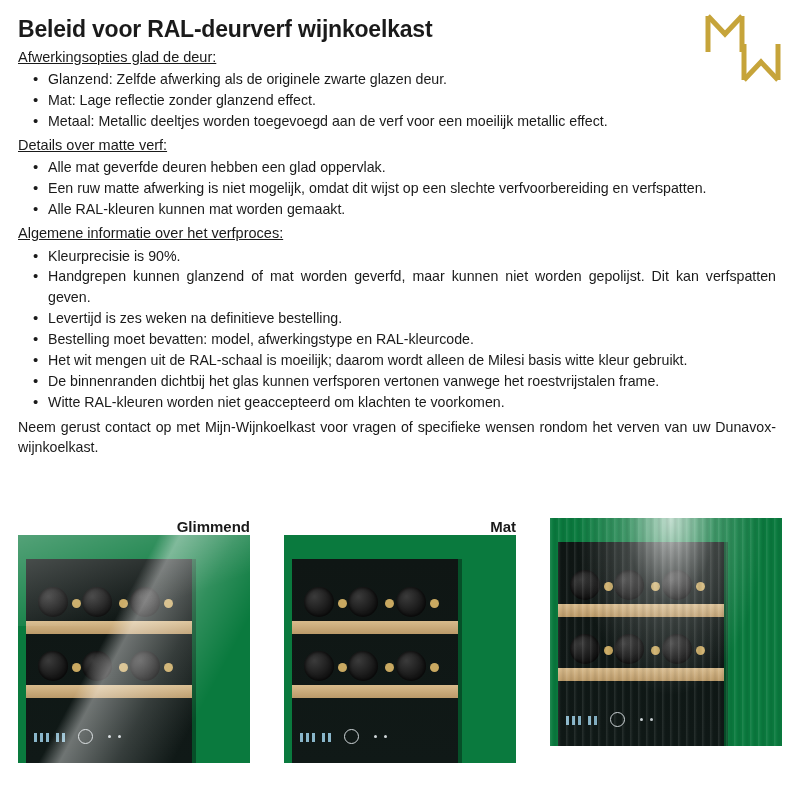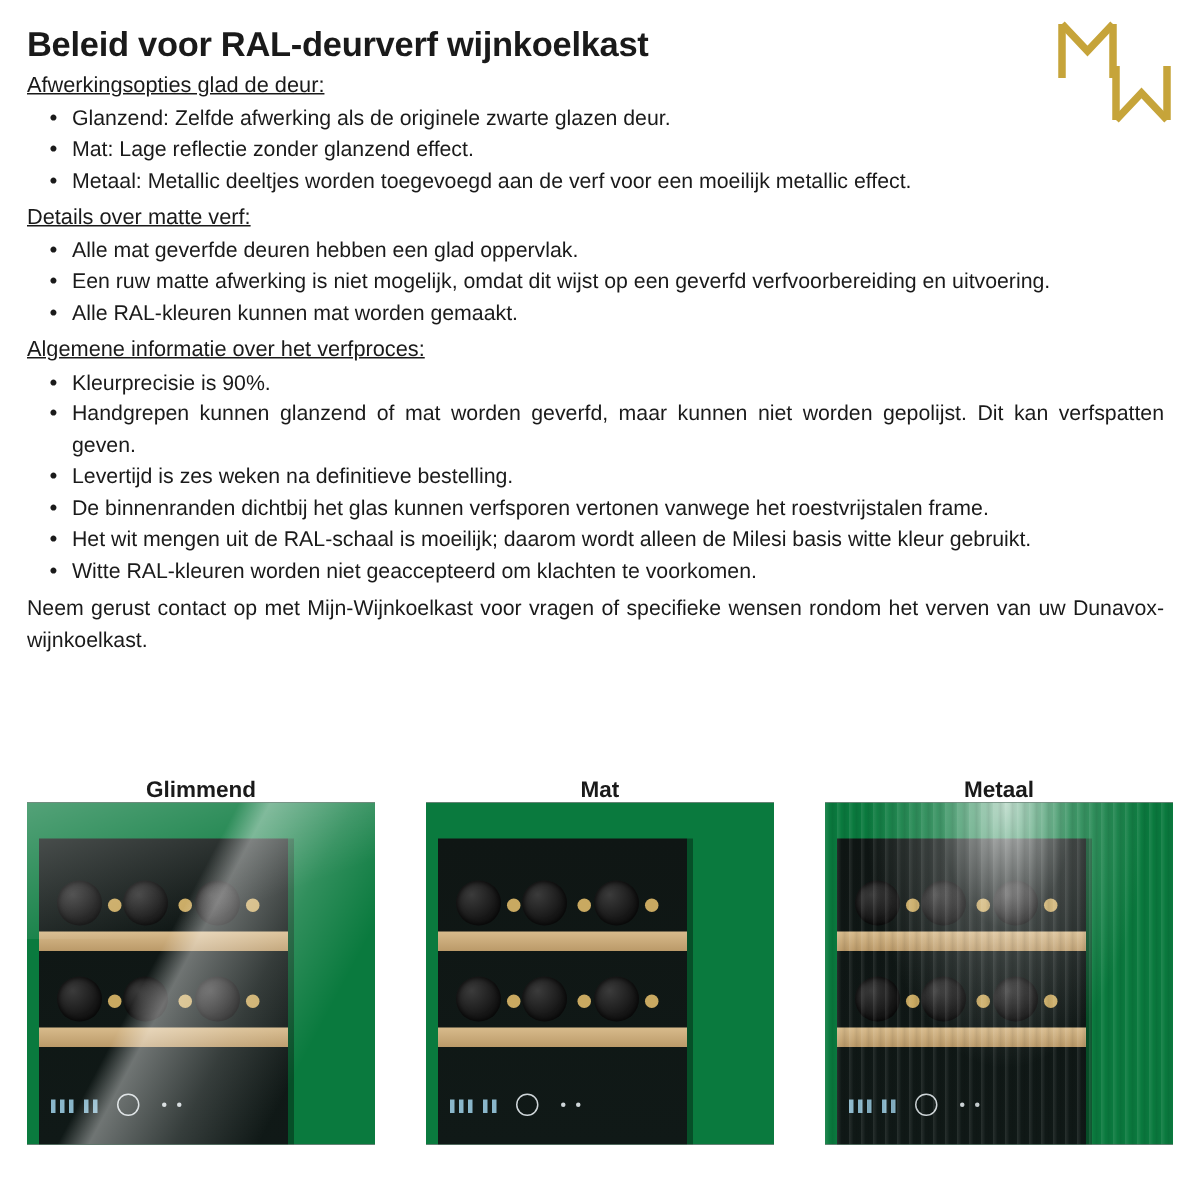--- a/index.html
+++ b/index.html
@@ -66,21 +66,21 @@
     left: 18px;
     right: 18px;
     top: 518px;
     display: flex;
     justify-content: space-between;
   }
   .card {
     width: 232px;
   }
   .card-title {
-    text-align: center;
+    text-align: right;
     font-weight: bold;
     font-size: 15px;
   }
   .photo {
     position: relative;
     width: 232px;
     height: 228px;
     overflow: hidden;
     background: #0d1412;
   }
@@ -193,33 +193,34 @@
       <li>Glanzend: Zelfde afwerking als de originele zwarte glazen deur.</li>
       <li>Mat: Lage reflectie zonder glanzend effect.</li>
       <li>Metaal: Metallic deeltjes worden toegevoegd aan de verf voor een moeilijk metallic effect.</li>
     </ul>
   </div>
 
   <div>
     <div class="section-head">Details over matte verf:</div>
     <ul>
       <li>Alle mat geverfde deuren hebben een glad oppervlak.</li>
-      <li>Een ruw matte afwerking is niet mogelijk, omdat dit wijst op een geverfd verfvoorbereiding en uitvoering.</li>
+      <li>Een ruw matte afwerking is niet mogelijk, omdat dit wijst op een slechte verfvoorbereiding en verfspatten.</li>
       <li>Alle RAL-kleuren kunnen mat worden gemaakt.</li>
     </ul>
   </div>
 
   <div>
     <div class="section-head">Algemene informatie over het verfproces:</div>
     <ul>
       <li>Kleurprecisie is 90%.</li>
       <li>Handgrepen kunnen glanzend of mat worden geverfd, maar kunnen niet worden gepolijst. Dit kan verfspatten geven.</li>
       <li>Levertijd is zes weken na definitieve bestelling.</li>
+      <li>Bestelling moet bevatten: model, afwerkingstype en RAL-kleurcode.</li>
+      <li>Het wit mengen uit de RAL-schaal is moeilijk; daarom wordt alleen de Milesi basis witte kleur gebruikt.</li>
       <li>De binnenranden dichtbij het glas kunnen verfsporen vertonen vanwege het roestvrijstalen frame.</li>
-      <li>Het wit mengen uit de RAL-schaal is moeilijk; daarom wordt alleen de Milesi basis witte kleur gebruikt.</li>
       <li>Witte RAL-kleuren worden niet geaccepteerd om klachten te voorkomen.</li>
     </ul>
   </div>
 
   <p class="closing">Neem gerust contact op met Mijn-Wijnkoelkast voor vragen of specifieke wensen rondom het verven van uw Dunavox-wijnkoelkast.</p>
 
   <div class="gallery">
 
     <div class="card">
       <div class="card-title">Glimmend</div>
@@ -283,21 +284,20 @@
           <div class="seg" style="left:30px; top:8px; width:3px; height:9px;"></div>
           <div class="seg" style="left:36px; top:8px; width:3px; height:9px;"></div>
           <div class="circ" style="left:52px; top:4px;"></div>
           <div class="dot" style="left:82px; top:10px;"></div>
           <div class="dot" style="left:92px; top:10px;"></div>
         </div>
       </div>
     </div>
 
     <div class="card">
-      <div class="card-title">Metaal</div>
       <div class="photo">
         <div class="door-green"></div>
         <div class="glass"></div>
         <div class="edge-dark"></div>
         <div class="shelf s1"></div>
         <div class="shelf s2"></div>
         <div class="bottle" style="left:20px; top:52px;"></div>
         <div class="bottle" style="left:64px; top:52px;"></div>
         <div class="bottle" style="left:112px; top:52px;"></div>
         <div class="cap" style="left:54px; top:64px;"></div>

